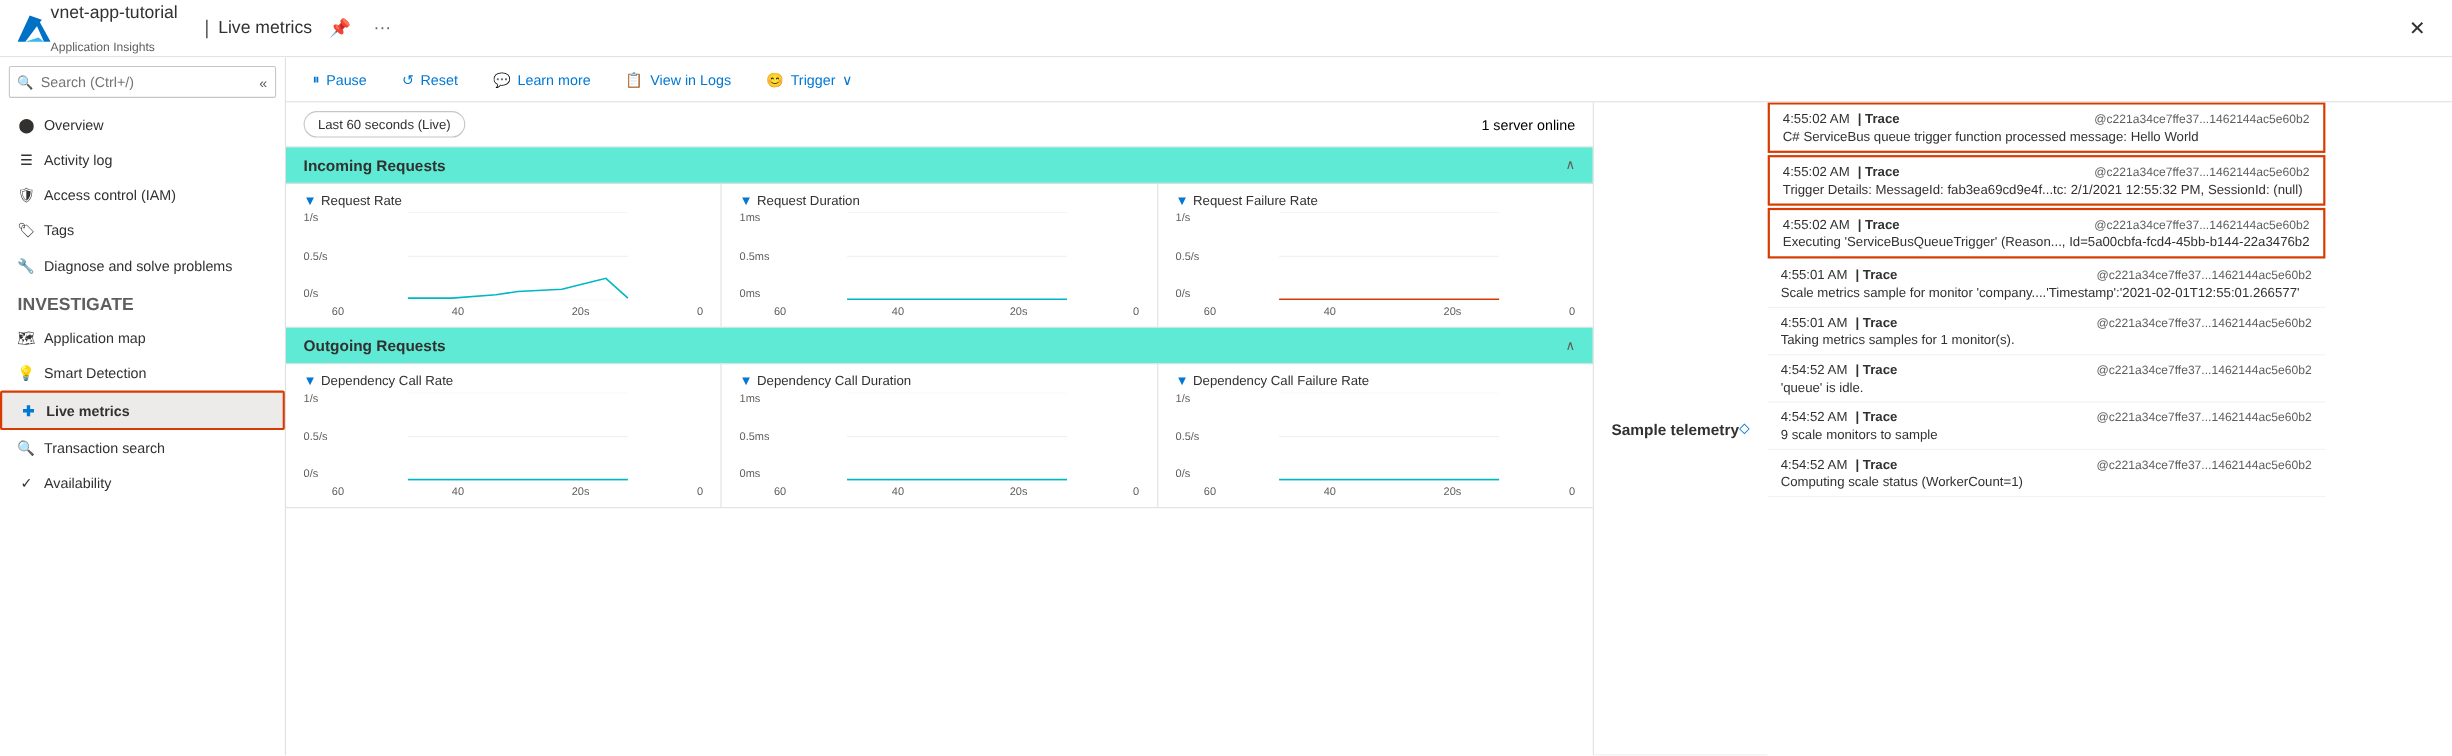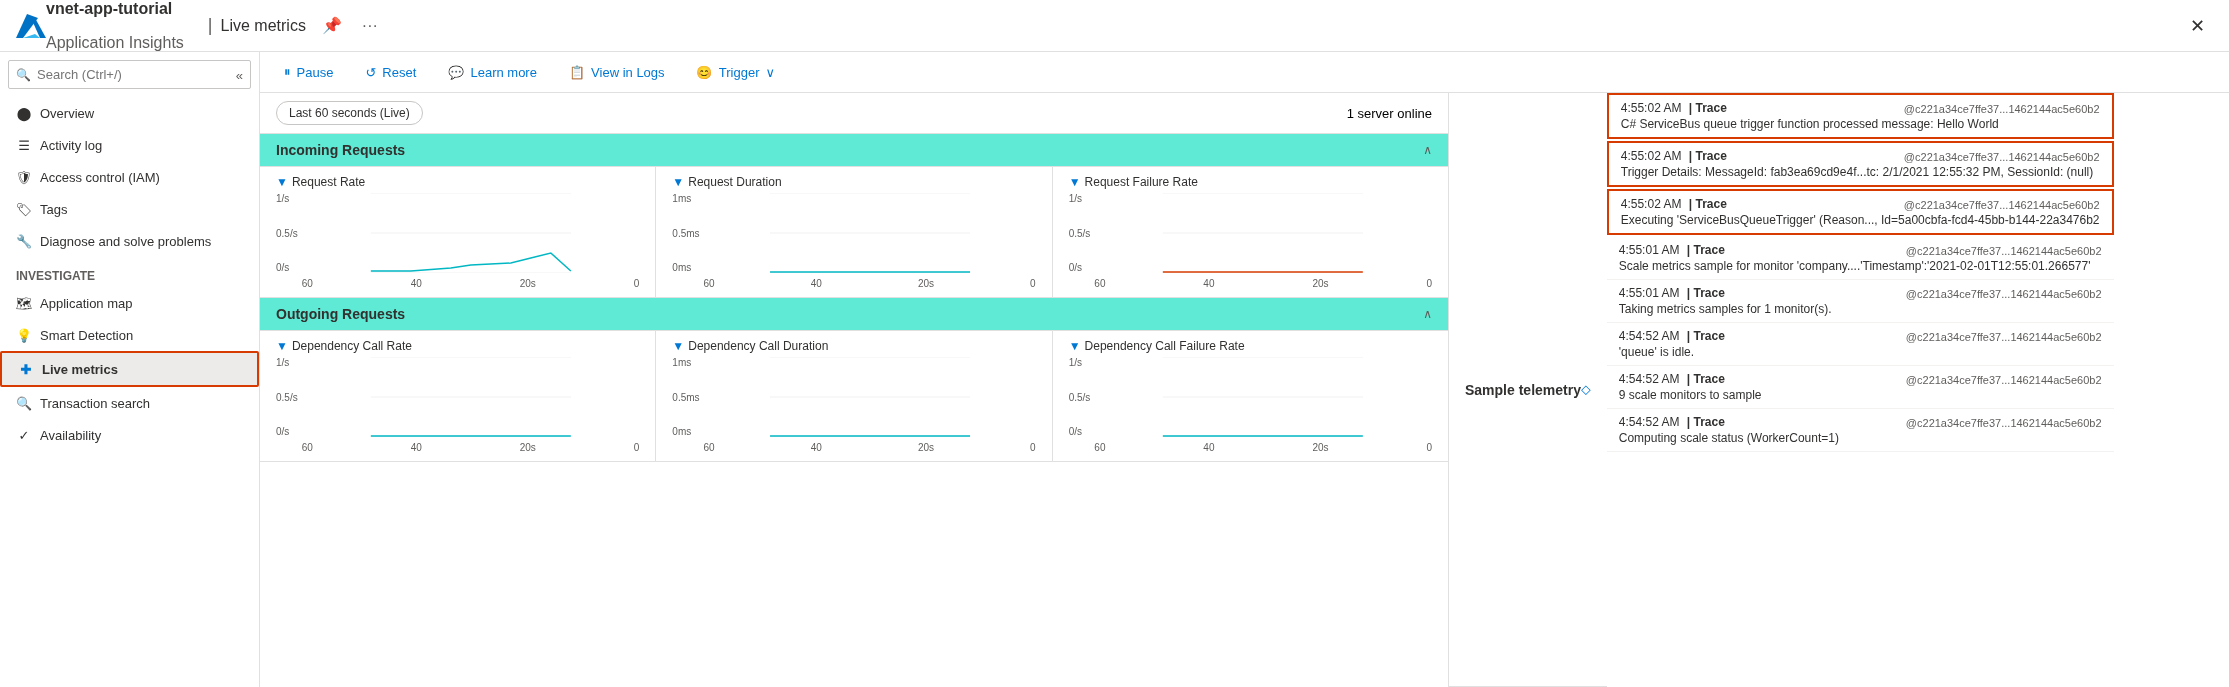--- a/index.html
+++ b/index.html
@@ -3,42 +3,42 @@
   <meta charset="utf-8">
   <style>
     * { box-sizing: border-box; margin: 0; padding: 0; }
     body { font-family: 'Segoe UI', sans-serif; font-size: 13px; background: #fff; overflow: hidden; }
 
     .app-container { display: flex; flex-direction: column; height: 687px; width: 2229px; }
 
     
     .header { display: flex; align-items: center; padding: 8px 16px; border-bottom: 1px solid #e0e0e0; background: #fff; height: 52px; }
     .header-title-group { display: flex; flex-direction: column; margin-right: 16px; }
-    .header-app-name { font-size: 16px; font-weight: 700; color: #323130; }
-    .header-subtitle { font-size: 16px; color: #605e5c; margin-top: 16px; }
+    .header-app-name { font-size: 16px; font-weight: 400; color: #323130; }
+    .header-subtitle { font-size: 11px; color: #605e5c; margin-top: 16px; }
     .header-divider { color: #605e5c; margin: 0 8px; font-size: 18px; font-weight: 300; }
     .header-page-title { font-size: 16px; font-weight: 400; color: #323130; }
     .header-icons { display: flex; align-items: center; margin-left: 12px; gap: 12px; }
     .header-icon-btn { background: none; border: none; cursor: pointer; color: #605e5c; font-size: 16px; padding: 4px; }
     .header-spacer { flex: 1; }
     .header-close-btn { background: none; border: none; cursor: pointer; font-size: 18px; color: #323130; padding: 4px 8px; }
 
     
     .main-layout { display: flex; flex: 1; overflow: hidden; }
 
     
     .sidebar { width: 260px; min-width: 260px; border-right: 1px solid #e0e0e0; display: flex; flex-direction: column; background: #fff; overflow-y: auto; }
     .search-box { margin: 8px; position: relative; }
     .search-box input { width: 100%; padding: 6px 8px 6px 28px; border: 1px solid #c8c6c4; border-radius: 2px; font-size: 13px; color: #323130; background: #fff; }
     .search-icon-inner { position: absolute; left: 8px; top: 50%; transform: translateY(-50%); color: #605e5c; font-size: 12px; }
     .collapse-btn { background: none; border: none; cursor: pointer; padding: 8px; color: #605e5c; align-self: flex-end; }
     .sidebar-item { display: flex; align-items: center; padding: 8px 16px; cursor: pointer; color: #323130; gap: 8px; font-size: 13px; }
     .sidebar-item.active { background: #edebe9; font-weight: 600; }
     .sidebar-item.active-highlight { border: 2px solid #d73b02; border-radius: 2px; }
-    .sidebar-section-label { padding: 12px 16px 4px; font-size: 12px; font-weight: 600; color: #605e5c; text-transform: uppercase; }
+    .sidebar-section-label { padding: 12px 16px 4px; font-size: 16px; font-weight: 600; color: #605e5c; text-transform: uppercase; }
     .nav-icon { width: 16px; height: 16px; display: flex; align-items: center; justify-content: center; }
 
     
     .content-area { display: flex; flex-direction: column; flex: 1; overflow: hidden; }
     .toolbar { display: flex; align-items: center; padding: 8px 16px; border-bottom: 1px solid #e0e0e0; gap: 16px; background: #fff; }
     .toolbar-btn { display: flex; align-items: center; gap: 6px; background: none; border: none; cursor: pointer; color: #0078d4; font-size: 13px; padding: 4px 8px; }
 
     
     .content-split { display: flex; flex: 1; overflow: hidden; }
 

